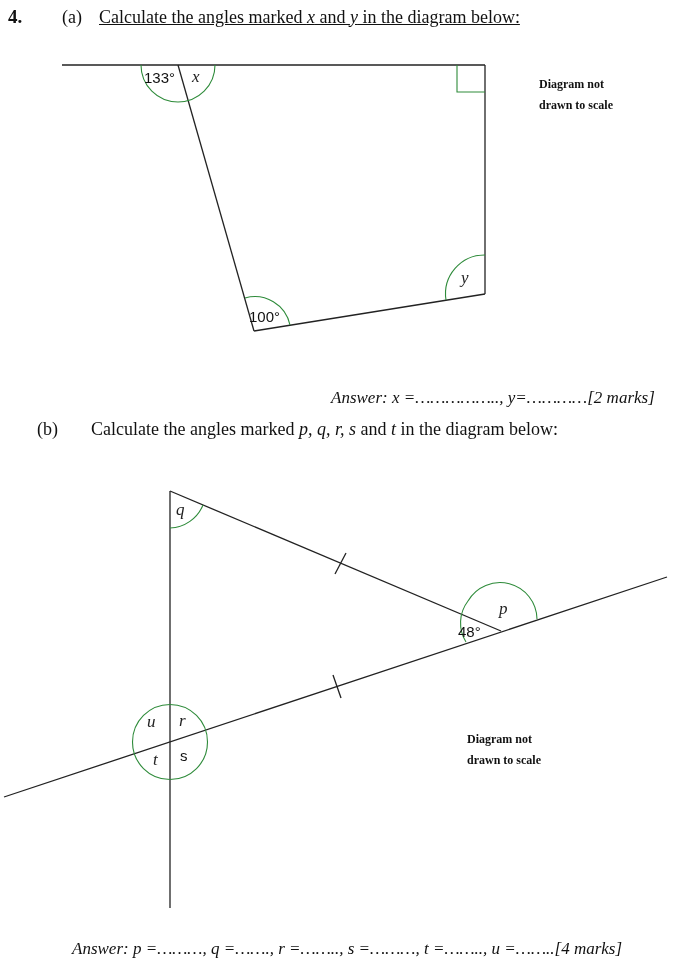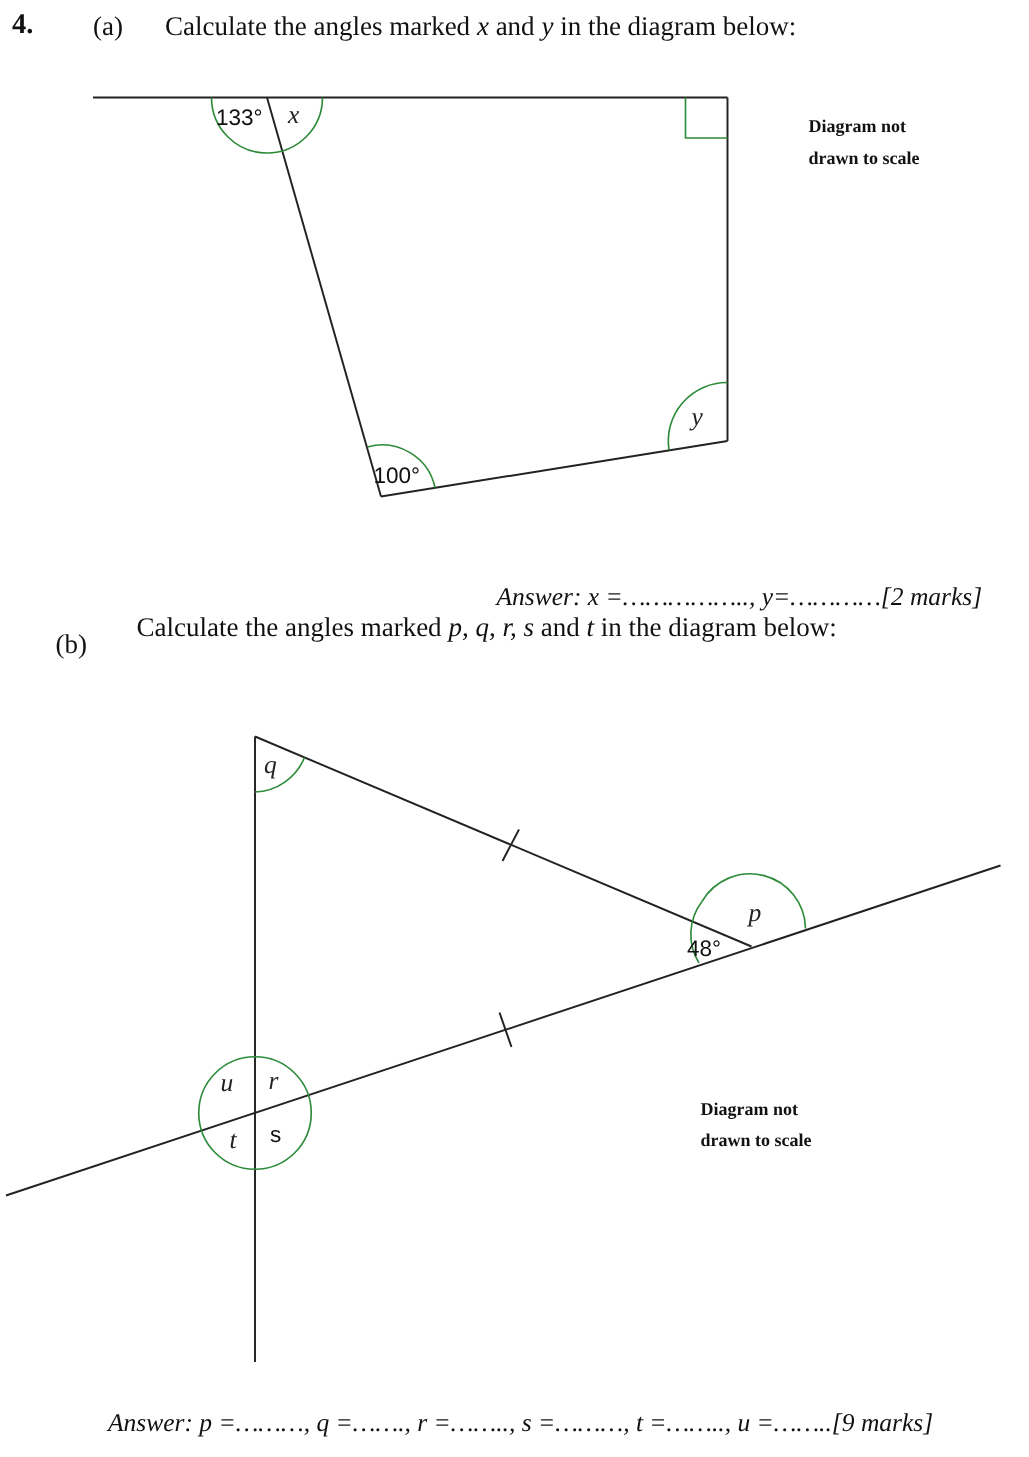--- a/index.html
+++ b/index.html
@@ -14,21 +14,21 @@
   .answer { font-size:17px; font-style:italic; }
   svg { position:absolute; left:0; top:0; }
   .lbl { font-family:"Liberation Serif", serif; font-style:italic; font-size:17px; fill:#222; }
   .num { font-family:"Liberation Sans", sans-serif; font-size:15px; fill:#111; }
 </style>
 </head>
 <body>
 
 <div class="abs qnum">4.</div>
 <div class="abs part" style="left:62px;top:7px;">(a)</div>
-<div class="abs qtext" style="left:110px;top:7px;">
+<div class="abs qtext" style="left:99px;top:7px;text-decoration:underline;">
   <span>Calculate the angles marked </span><span class="it">x</span><span> and </span><span class="it">y</span><span> in the diagram below:</span>
 </div>
 
 <svg width="686" height="971">
   <g stroke="#222" stroke-width="1.3" fill="none">
     <line x1="62" y1="65" x2="485" y2="65"></line>
     <line x1="178" y1="65" x2="254" y2="331"></line>
     <line x1="254" y1="331" x2="485" y2="294"></line>
     <line x1="485" y1="65" x2="485" y2="294"></line>
   </g>
@@ -66,22 +66,22 @@
 </svg>
 
 <div class="abs note" style="left:539px;top:74px;">
   <div>Diagram not</div>
   <div>drawn to scale</div>
 </div>
 
 <div class="abs answer" style="left:331px;top:388px;text-align:center;">Answer:  x =……………..,  y=…………[2 marks]</div>
 
 <div class="abs part" style="left:37px;top:419px;">(b)</div>
-<div class="abs qtext" style="left:91px;top:408px;">
+<div class="abs qtext" style="left:91px;top:419px;">
   <span>Calculate the angles marked </span><span class="it">p,  q,  r,  s</span><span> and </span><span class="it">t</span><span>  in the diagram below:</span>
 </div>
 
 <div class="abs note" style="left:467px;top:729px;">
   <div>Diagram not</div>
   <div>drawn to scale</div>
 </div>
 
-<div class="abs answer" style="left:72px;top:939px;">Answer:  p =………,  q =…….,  r =……..,  s =………,  t =……..,  u =……..[9 marks]</div>
+<div class="abs answer" style="left:72px;top:939px;">Answer:  p =………,  q =…….,  r =……..,  s =………,  t =……..,  u =……..[4 marks]</div>
 
 </body></html>

